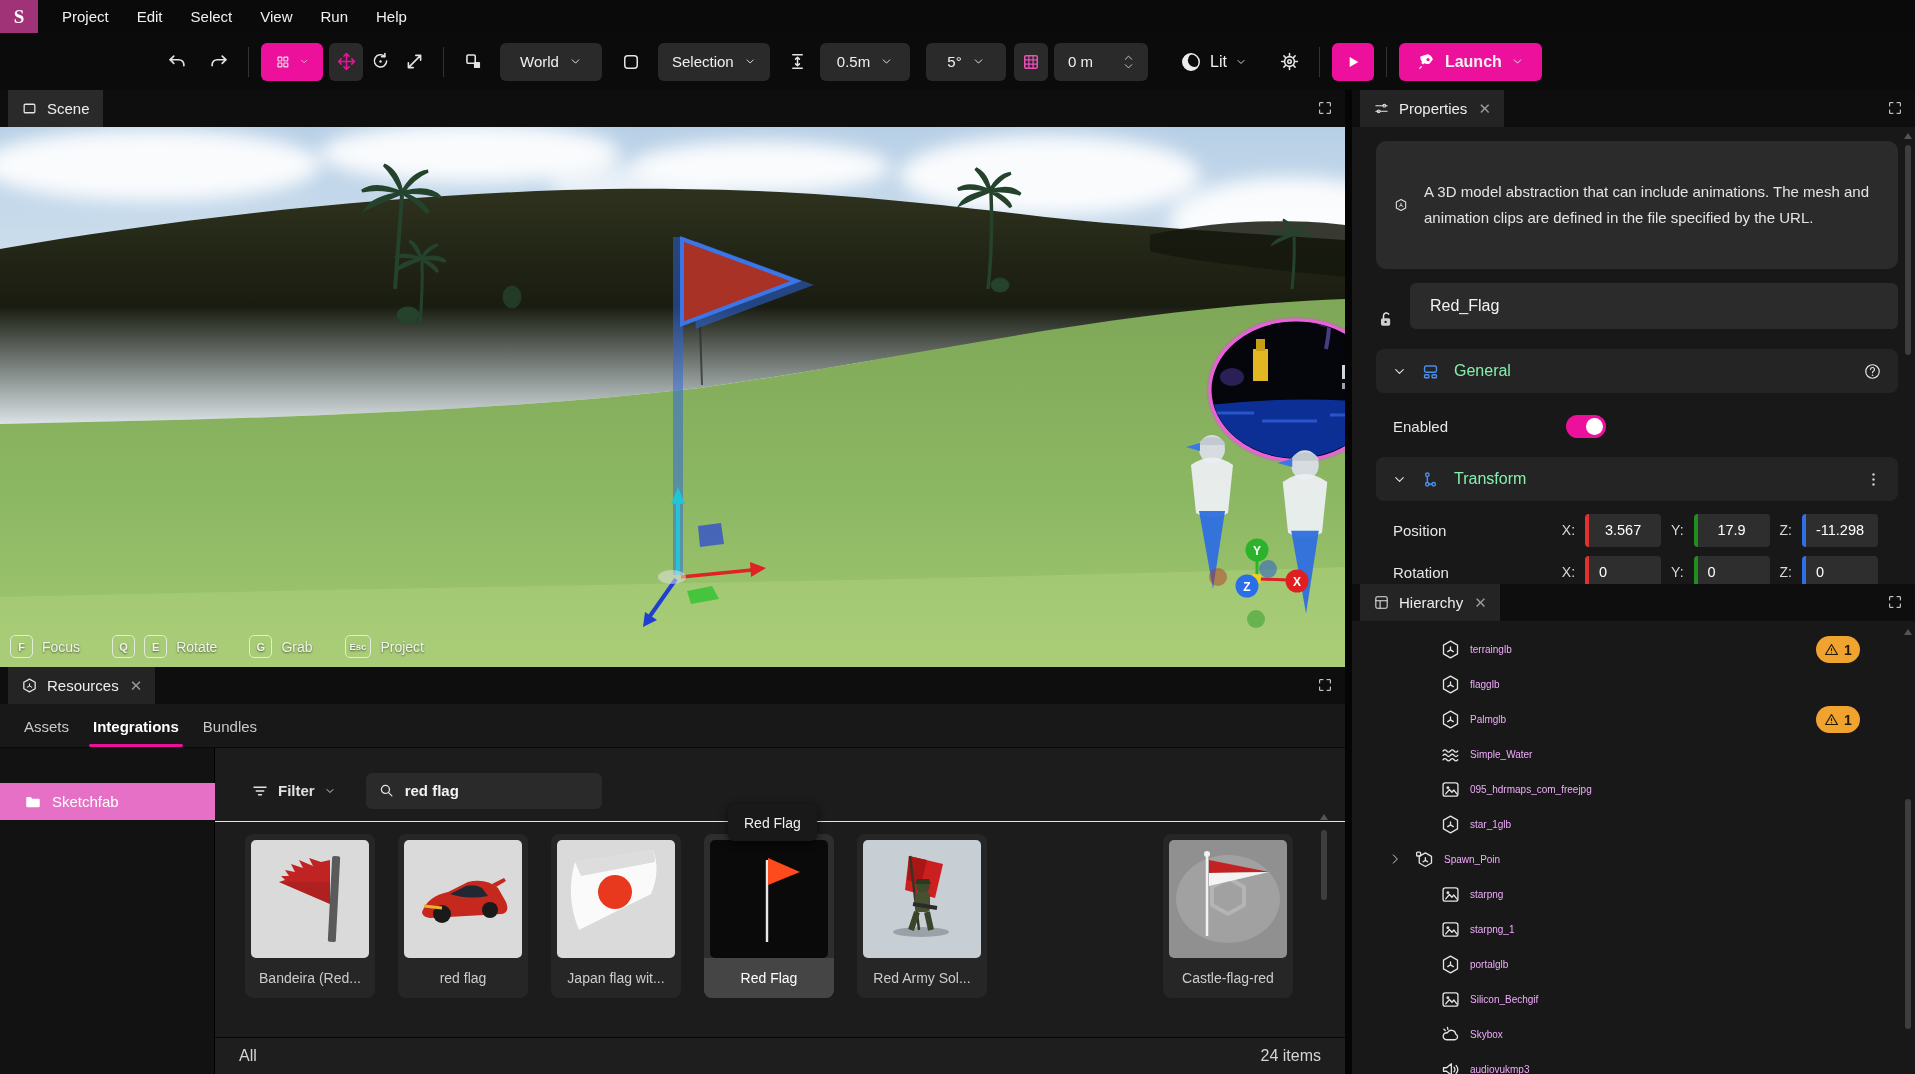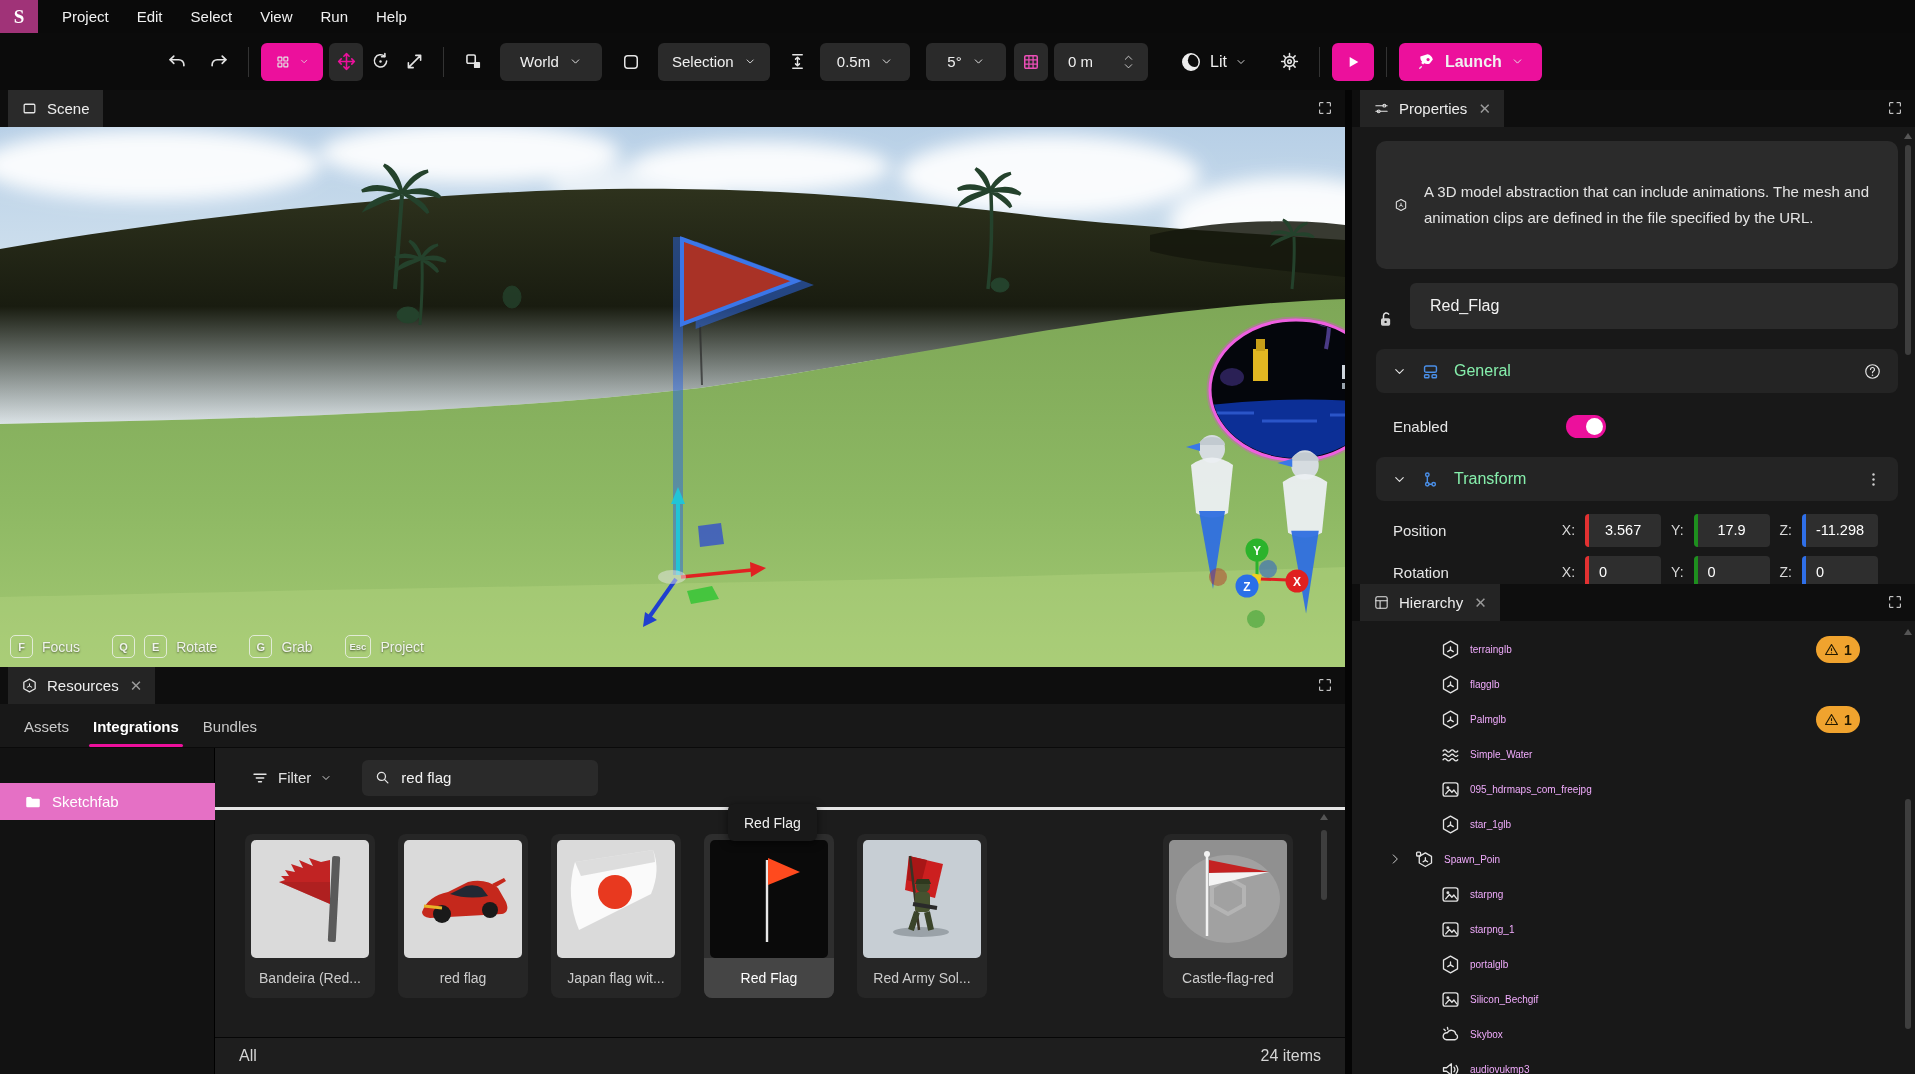--- a/index.html
+++ b/index.html
@@ -48,21 +48,21 @@
   .resources { left:0; top:667px; width:1345px; height:407px; background:#181818; }
   .res-tabs { position:relative; height:44px; display:flex; align-items:flex-end; gap:0; background:#181818; border-bottom:1px solid #0a0a0a; }
   .res-tab { font-size:15px; color:#c9c9c9; padding:0 0 12px 0; margin-left:24px; position:relative; }
   .res-tab.active { color:#fff; font-weight:bold; }
   .res-tab.active::after { content:""; position:absolute; left:-4px; right:-4px; bottom:0; height:3px; background:#ec109c; border-radius:2px; }
   .res-body { position:relative; height:326px; display:flex; }
   .res-sidebar { width:215px; background:#121212; border-right:1px solid #000; position:relative; }
   .res-folder { position:absolute; left:0; top:35px; width:215px; height:37px; background:#e570c5; display:flex; align-items:center; gap:10px;
                 padding-left:24px; font-size:15px; color:#fff; }
   .res-main { position:relative; flex:1; background:#1c1c1c; }
-  .filter-row { position:absolute; left:0; top:0; width:100%; height:62px; display:flex; align-items:center; border-bottom:3px solid #e5e5e5; }
+  .filter-row { position:absolute; left:0; top:12px; width:100%; height:62px; display:flex; align-items:center; border-bottom:1px solid #e5e5e5;font-weight:bold; }
   .filter-ctl { display:flex; align-items:center; gap:9px; margin-left:36px; font-size:15px; color:#e0e0e0; }
   .search-box { margin-left:30px; width:236px; height:36px; background:#2a2a2a; border-radius:6px; display:flex; align-items:center; gap:10px;
                 padding:0 12px; font-size:15px; color:#f2f2f2; }
   .cards { position:absolute; left:0; top:62px; right:14px; bottom:0; }
   .card { position:absolute; top:24px; width:130px; height:164px; background:#262626; border-radius:8px; overflow:hidden; }
   .thumb { position:absolute; left:6px; top:6px; width:118px; height:118px; border-radius:5px; overflow:hidden; }
   .card-label { position:absolute; left:0; bottom:0; width:100%; height:40px; display:flex; align-items:center; justify-content:center;
                 font-size:14px; color:#cccccc; padding:0 8px; white-space:nowrap; }
   .card.selected { background:#2e2e2e; }
   .card.selected .card-label { background:#454545; color:#fff; }

